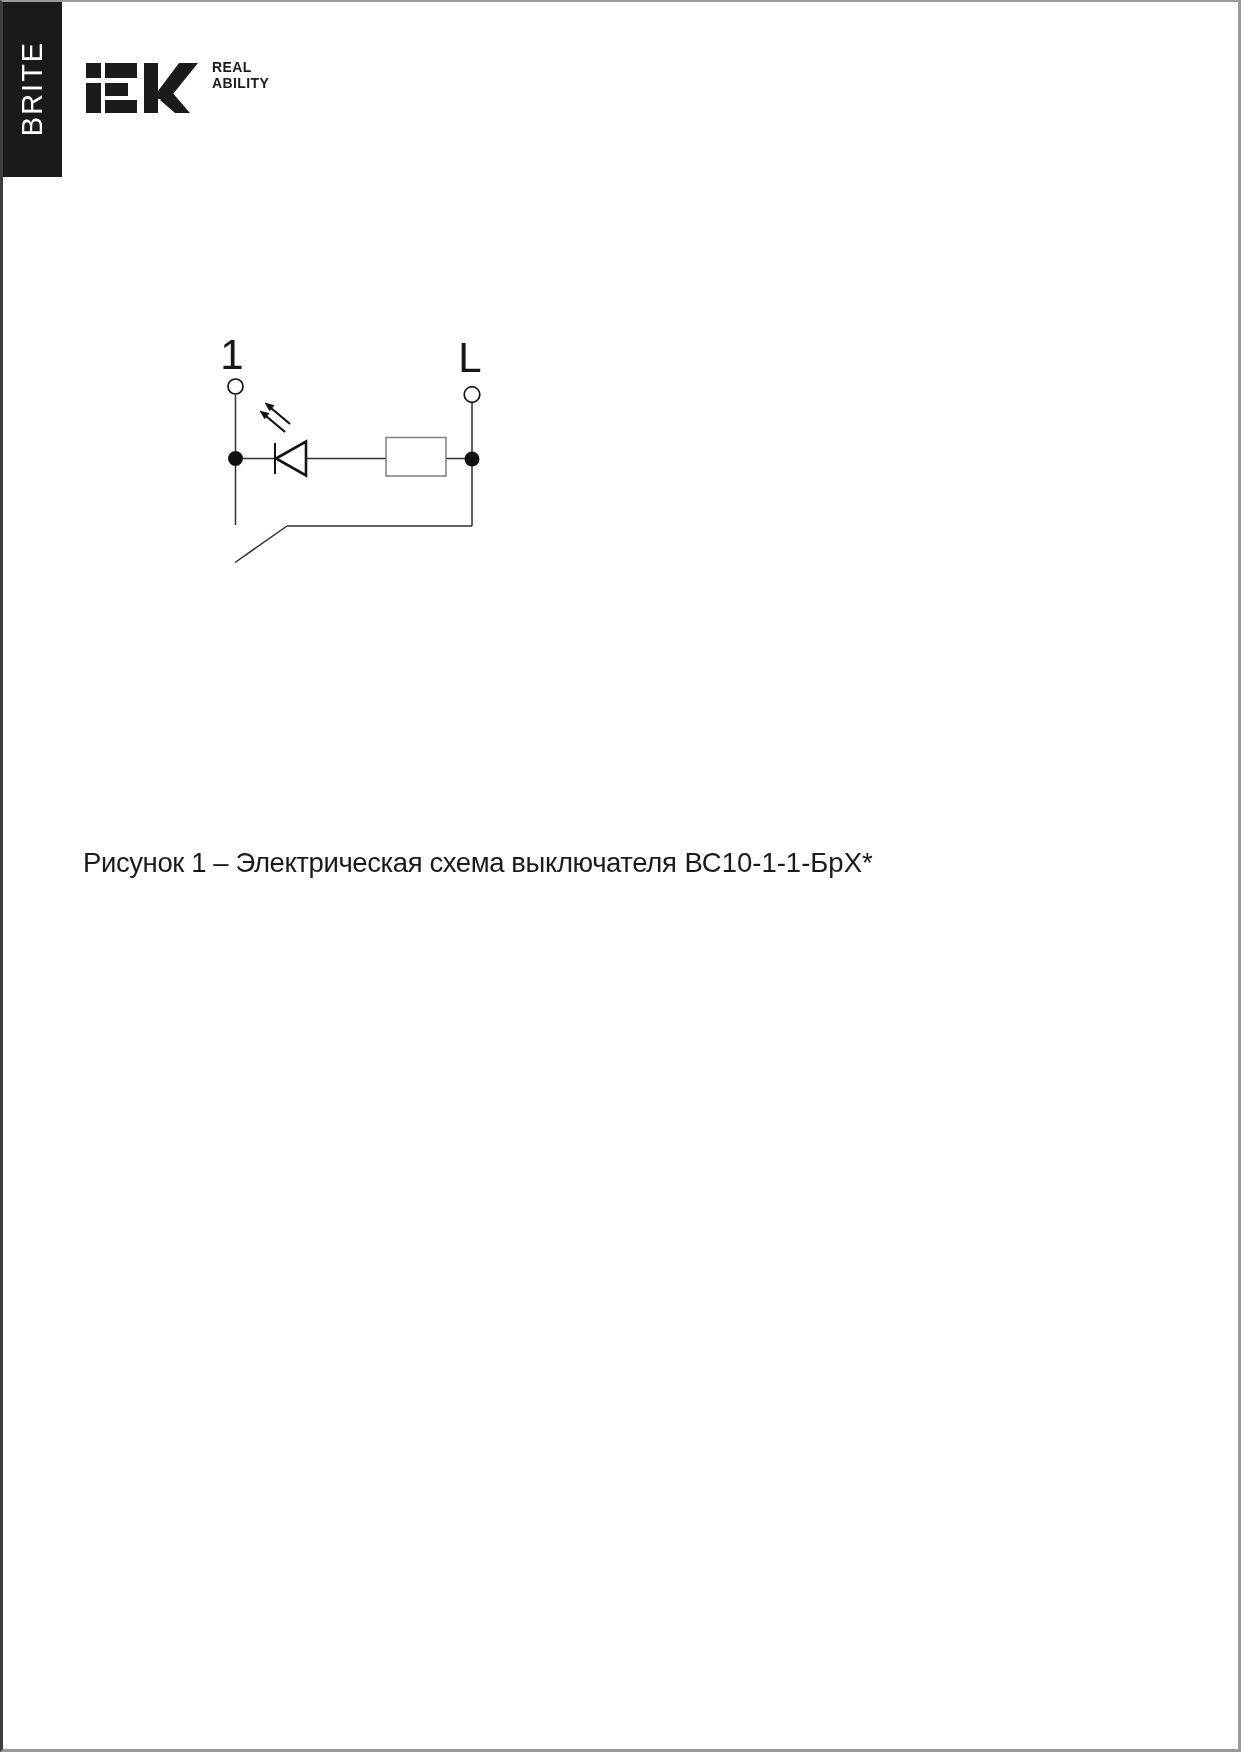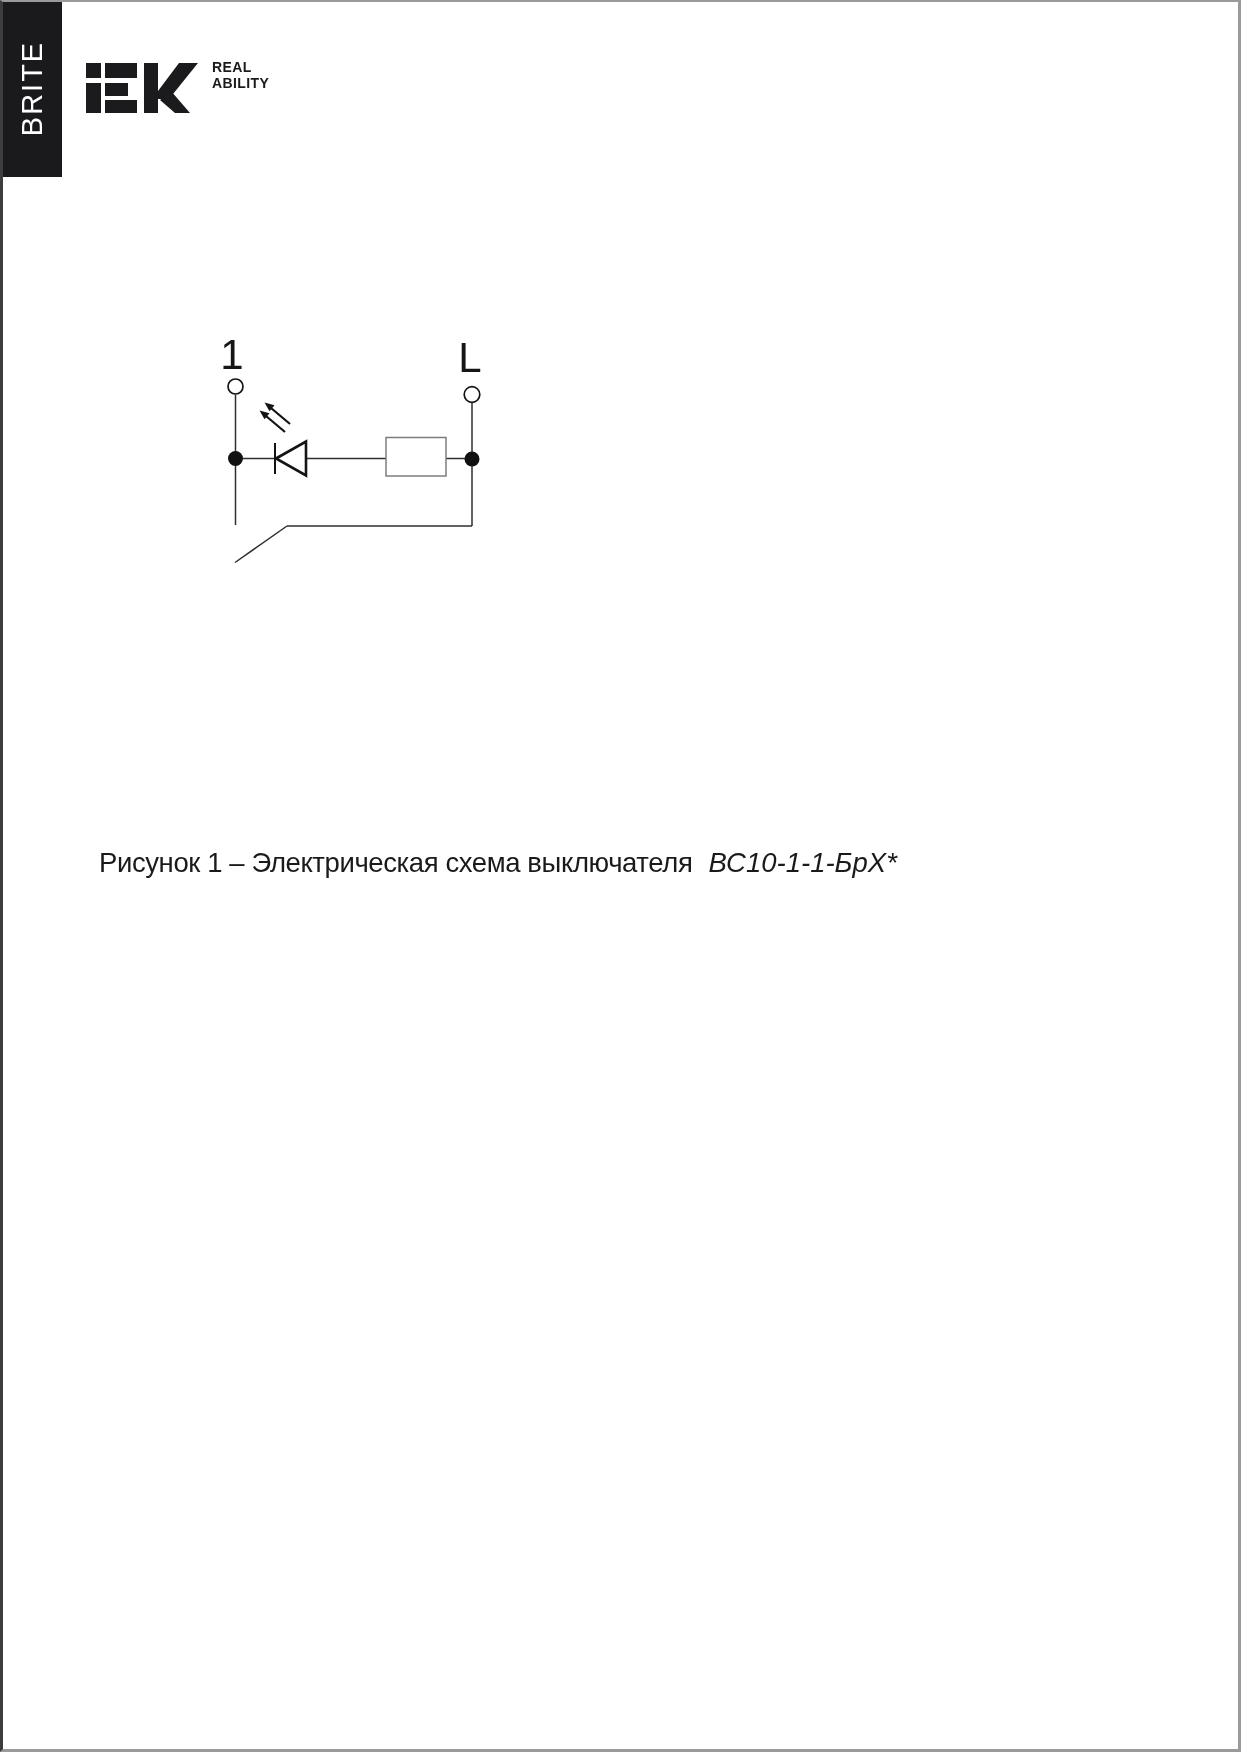--- a/index.html
+++ b/index.html
@@ -40,22 +40,22 @@
   .diagram-svg{position:absolute;left:0;top:0;width:1241px;height:1752px;}
   .diagram-svg text{
     font-family:"Liberation Sans", sans-serif;
     font-size:42px;fill:#161616;
   }
   
   .caption{
     position:absolute;left:80px;top:845px;
     font-size:27.5px;color:#1a1a1a;white-space:nowrap;
   }
-  .caption .cap-main{letter-spacing:-0.4px;margin-left:16px;}
-  .caption .cap-model{margin-left:16px;letter-spacing:0;font-style:italic;}
+  .caption .cap-main{letter-spacing:-0.4px;}
+  .caption .cap-model{margin-left:8px;letter-spacing:0;}
 </style>
 </head>
 <body>
 
 <div class="page">
 
   <div class="brite-tab">
     <span>BRITE</span>
   </div>
 

